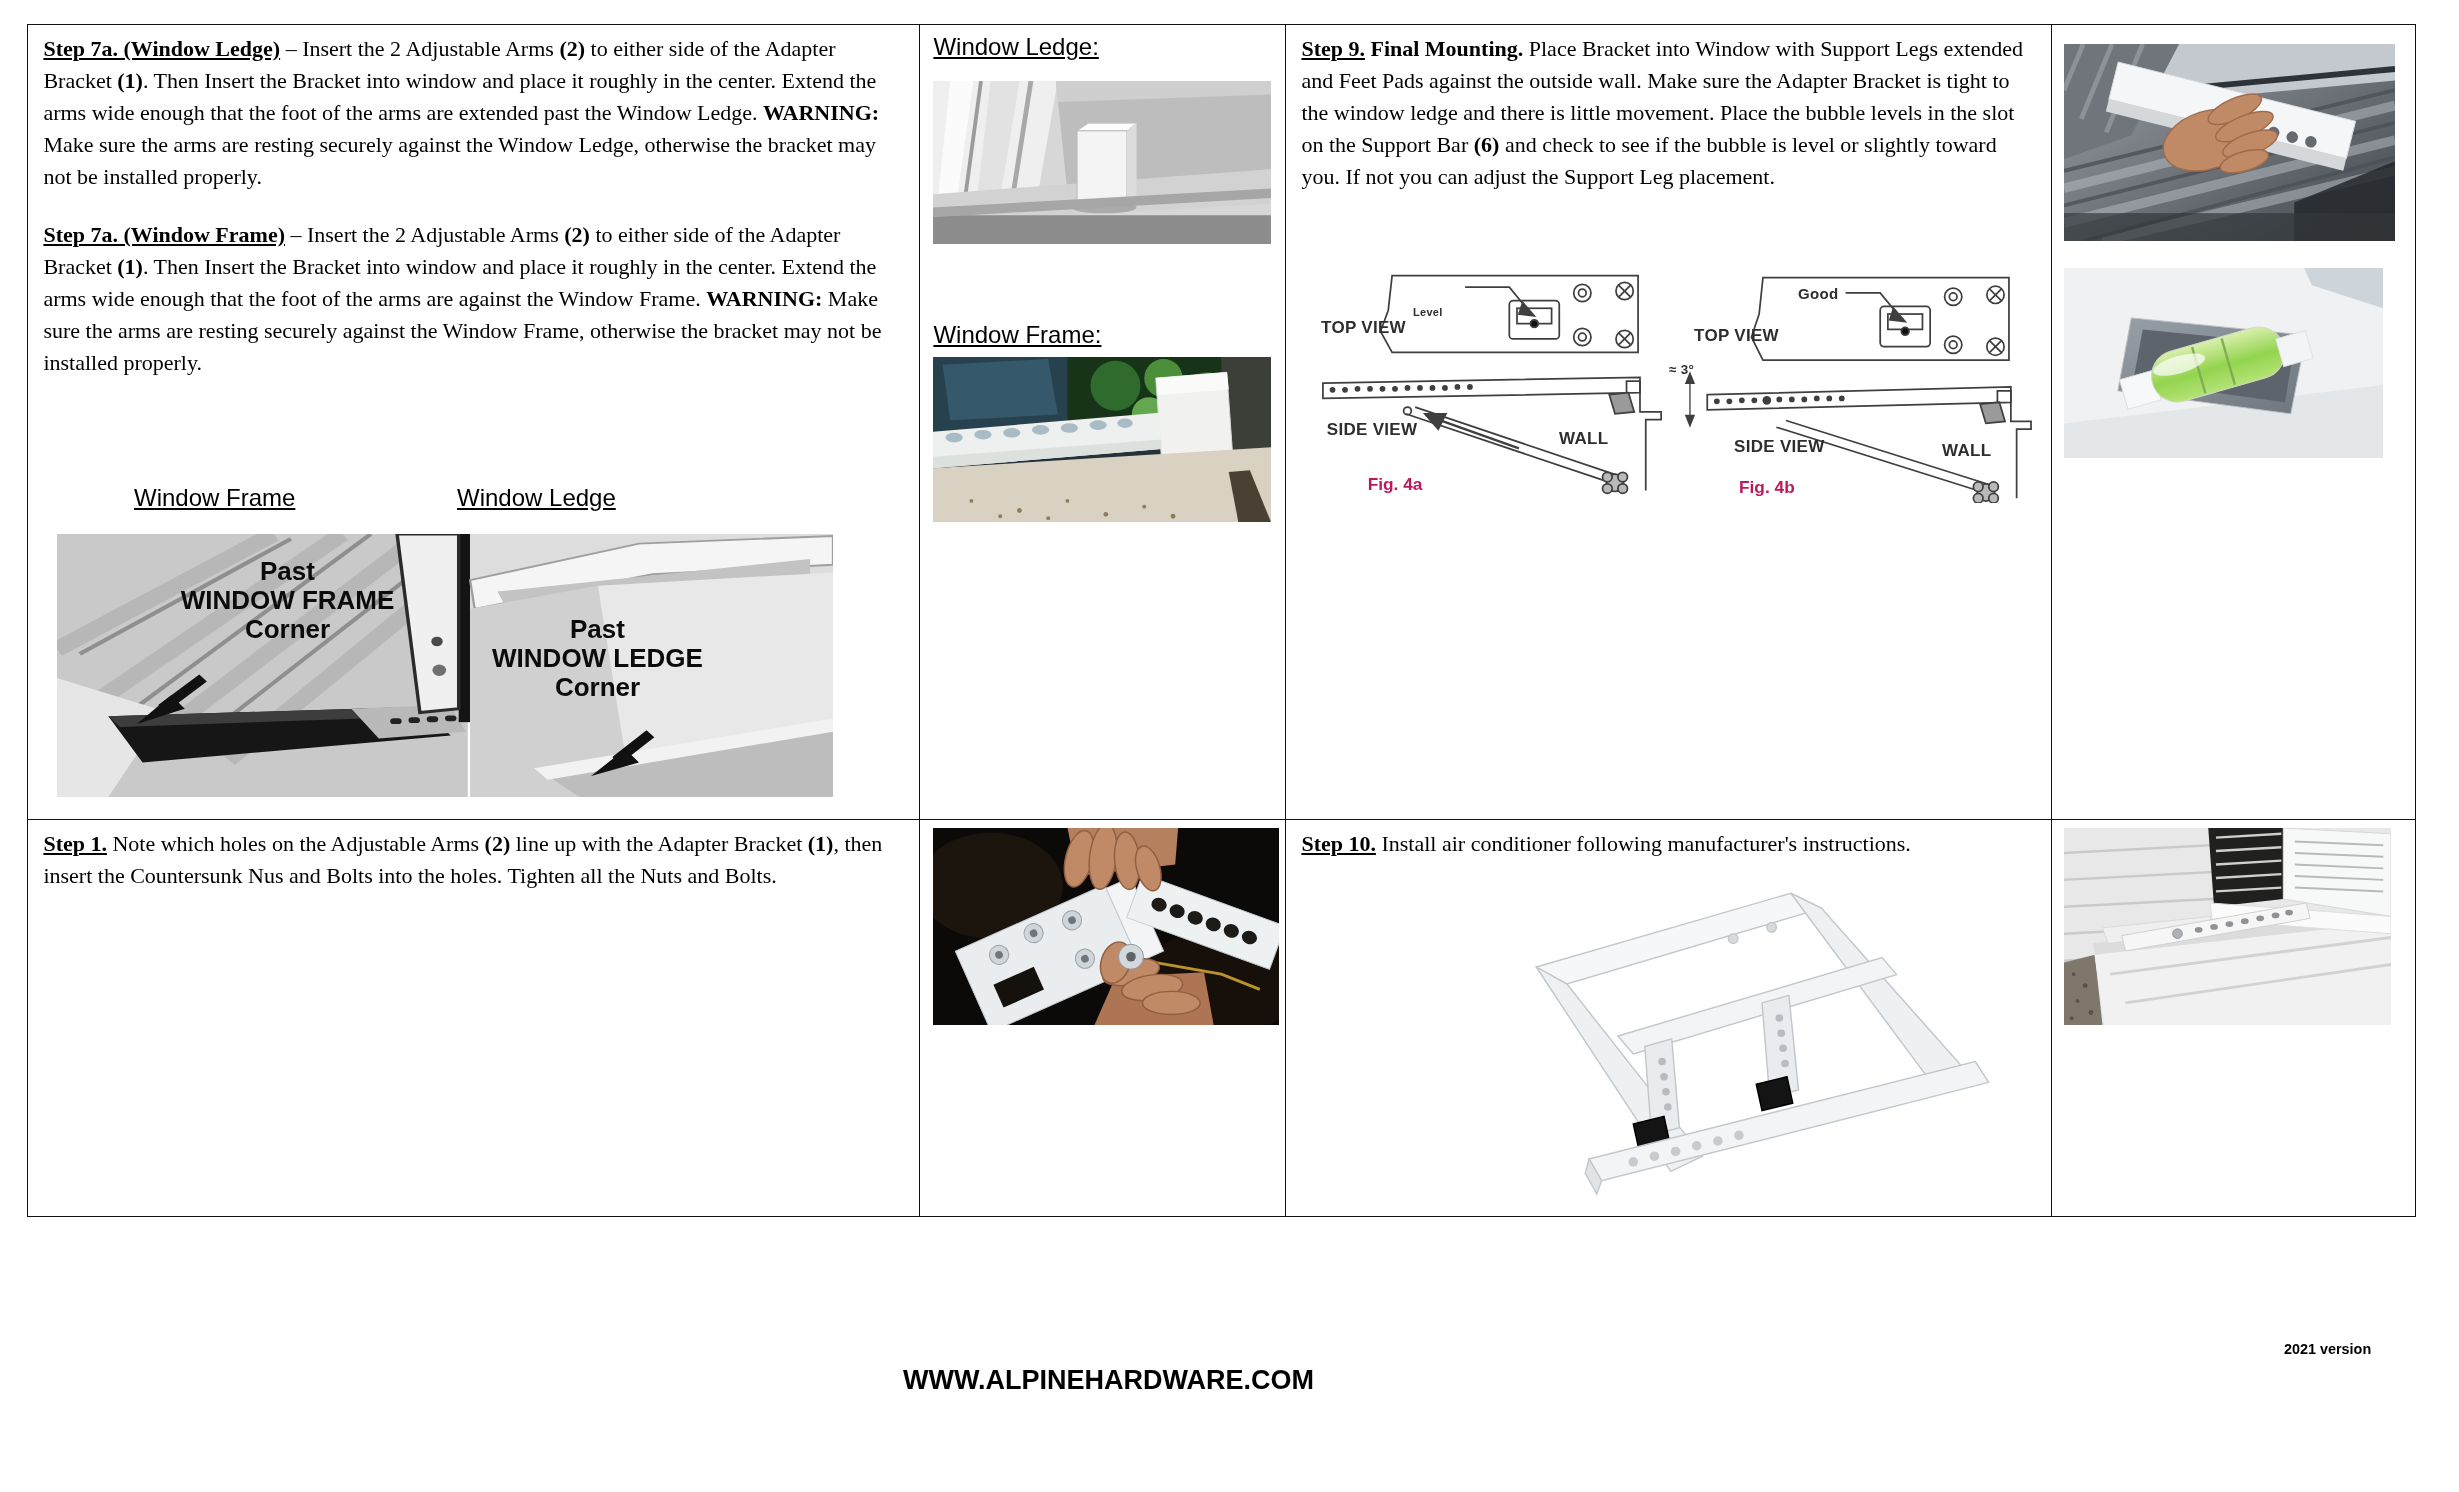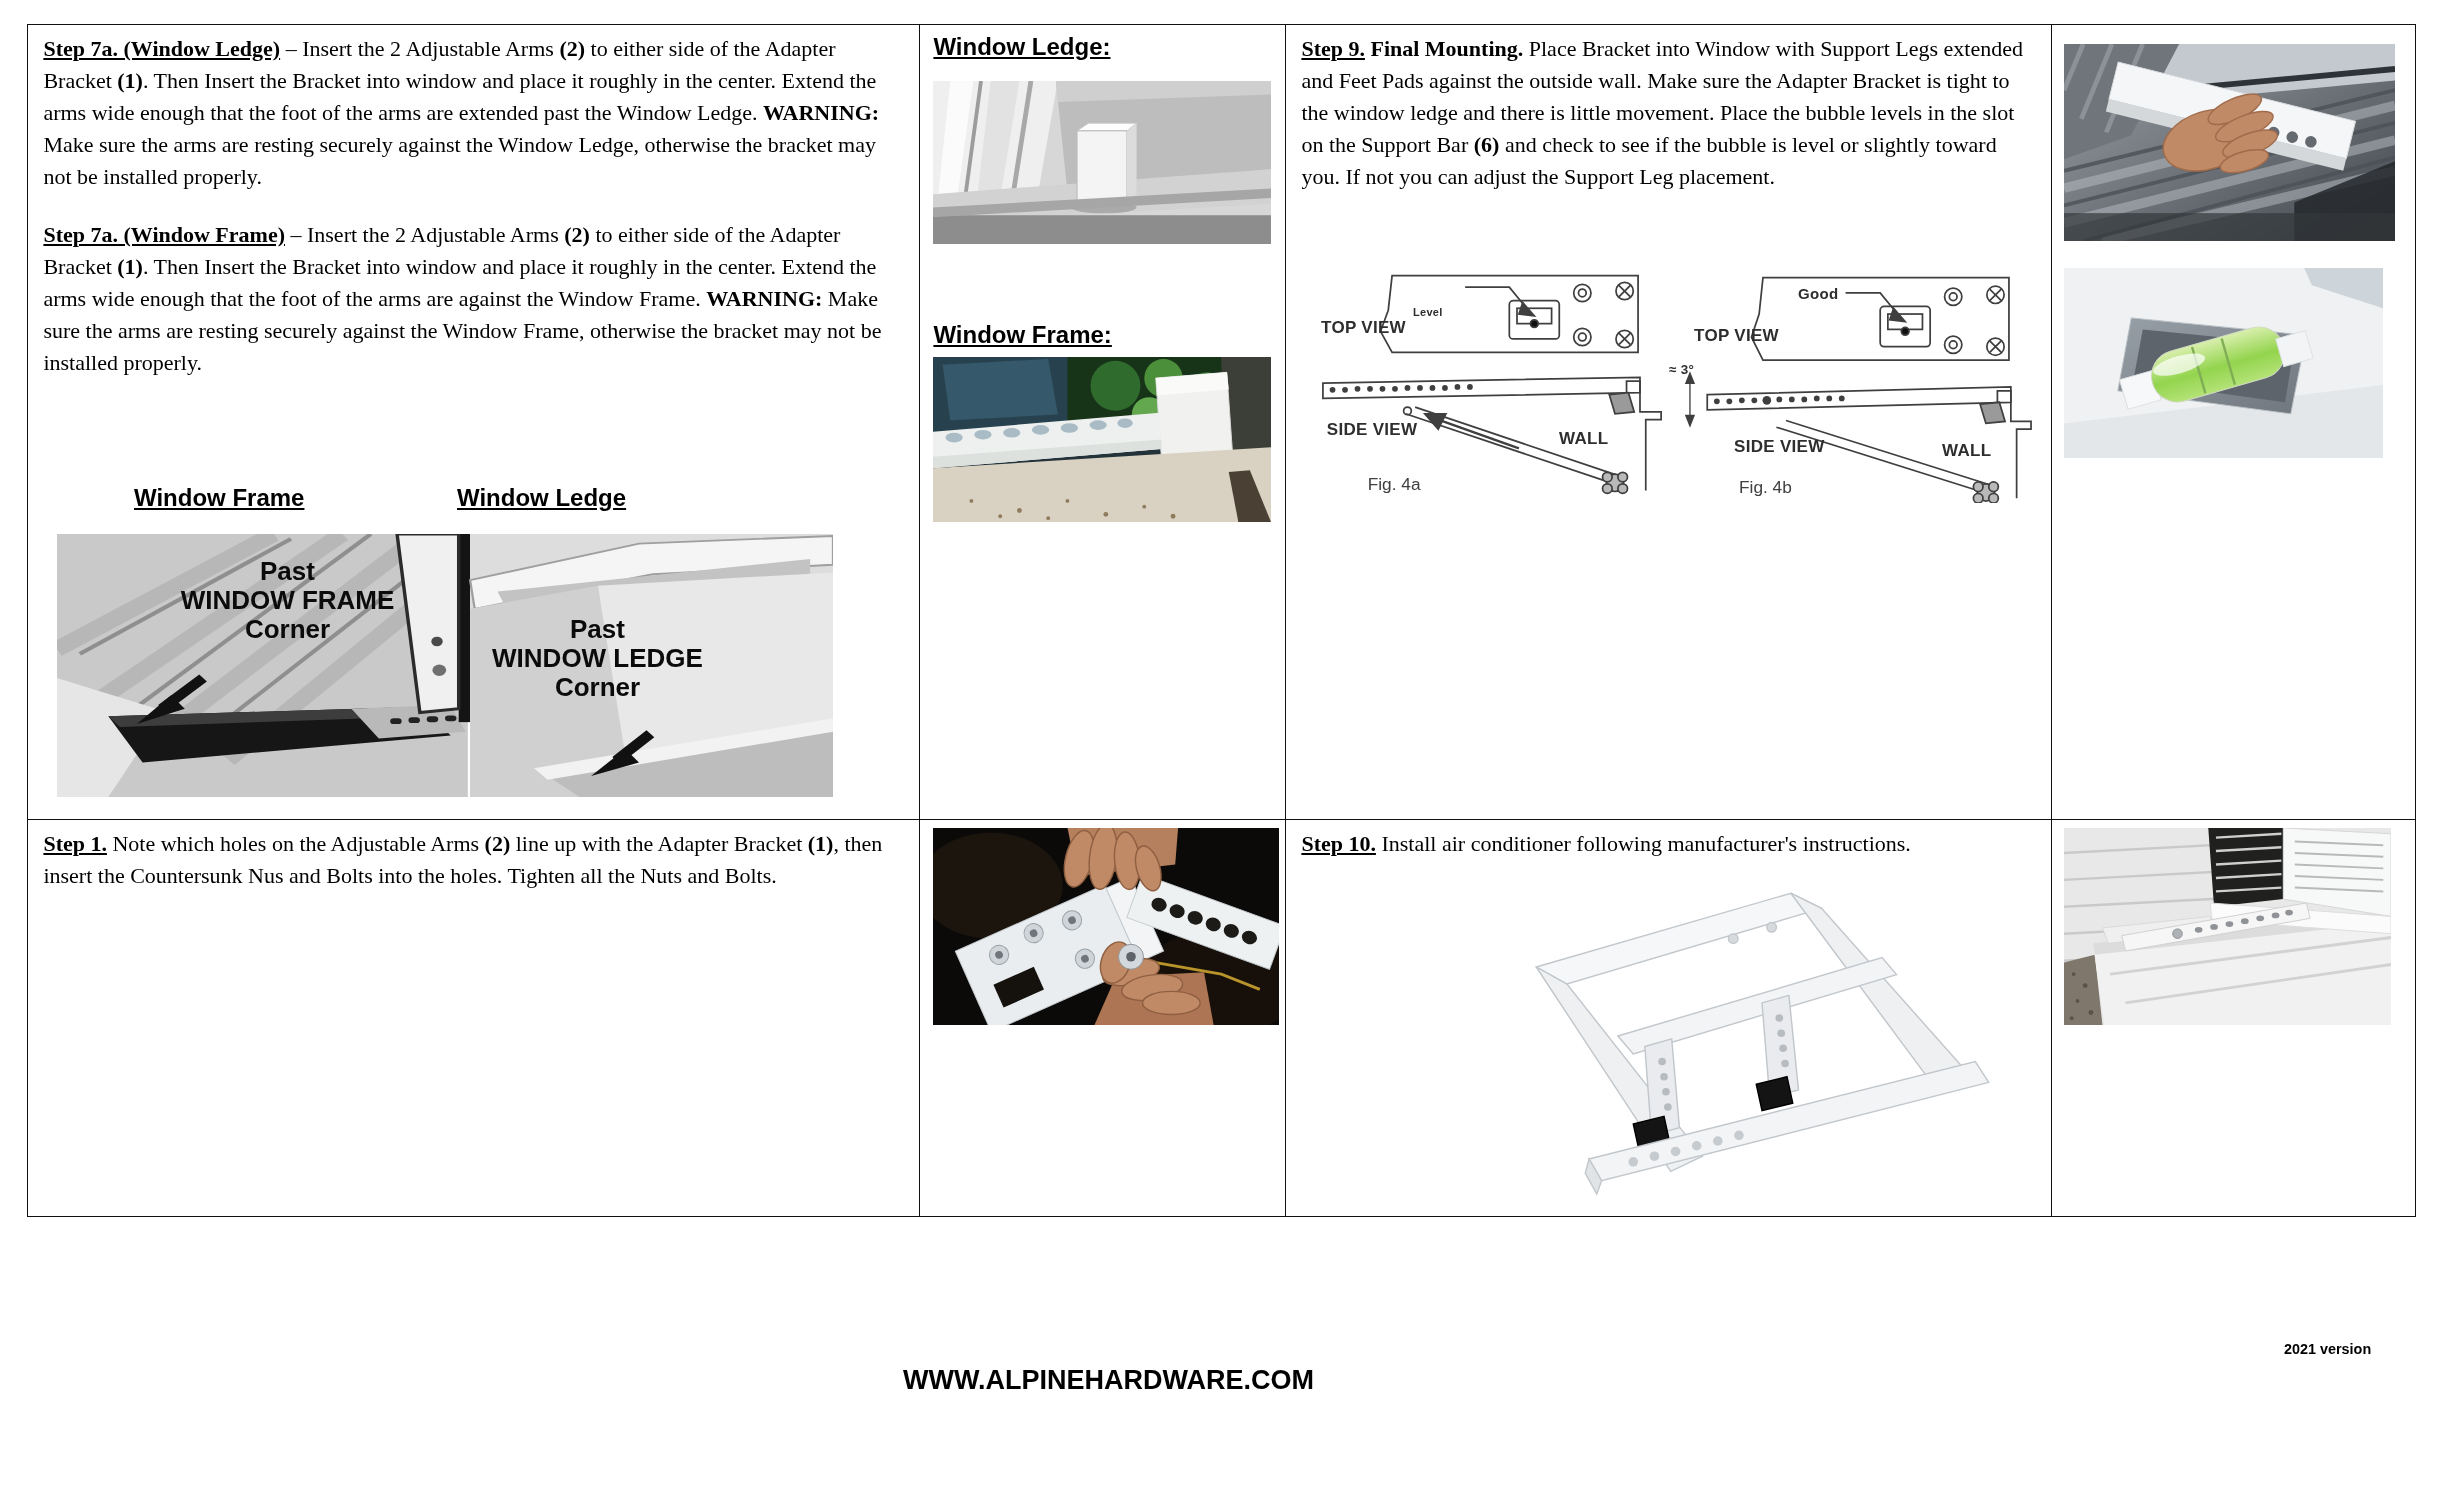--- a/index.html
+++ b/index.html
@@ -4,26 +4,26 @@
 <style>
   html,body{margin:0;padding:0;background:#ffffff;}
   .page{position:relative;width:2459px;height:1493px;background:#ffffff;overflow:hidden;
         font-family:"Liberation Sans",sans-serif;color:#000;}
   .cell{position:absolute;border:1.9px solid #111;box-sizing:border-box;background:#fff;}
   .pad{padding:7.7px 15.4px 0 15.4px;}
   .body{font-size:22px;line-height:32px;font-family:Liberation Serif, serif;}
   .p{margin:0 0 26px 0;}
   .head{font-weight:bold;text-decoration:underline;}
   b{font-weight:bold;}
-  .uhead{font-weight:bold;text-decoration:underline;font-size:24px;}
+  .uhead{font-weight:normal;text-decoration:underline;font-size:24px;}
   .imgbox{position:absolute;}
   .imgbox svg{display:block;width:100%;height:100%;}
   .bw-label{position:absolute;text-align:center;font-weight:bold;font-size:26px;line-height:29px;color:#0b0b0b;}
   .figlab{position:absolute;font-weight:bold;font-size:17px;color:#2e2e2e;letter-spacing:0.3px;white-space:nowrap;}
-  .figcap{position:absolute;font-weight:normal;font-size:17.3px;color:#404040;white-space:nowrap;padding-left:39px;}
+  .figcap{position:absolute;font-weight:bold;font-size:17.3px;color:#be185d;white-space:nowrap;padding-left:39px;}
   .footer1{position:absolute;left:34px;top:1287px;font-size:22px;font-weight:bold;font-style:italic;white-space:nowrap;}
   .footer2{position:absolute;left:903px;top:1365px;font-size:27px;font-weight:bold;white-space:nowrap;}
   .version{position:absolute;left:2284px;top:1341px;font-size:14.4px;font-weight:bold;white-space:nowrap;}
 </style>
 </head>
 <body>
 
 <div class="page">
 
   <div class="tbl" style="position:absolute;left:27px;top:24px;width:2389px;height:1193px;">

